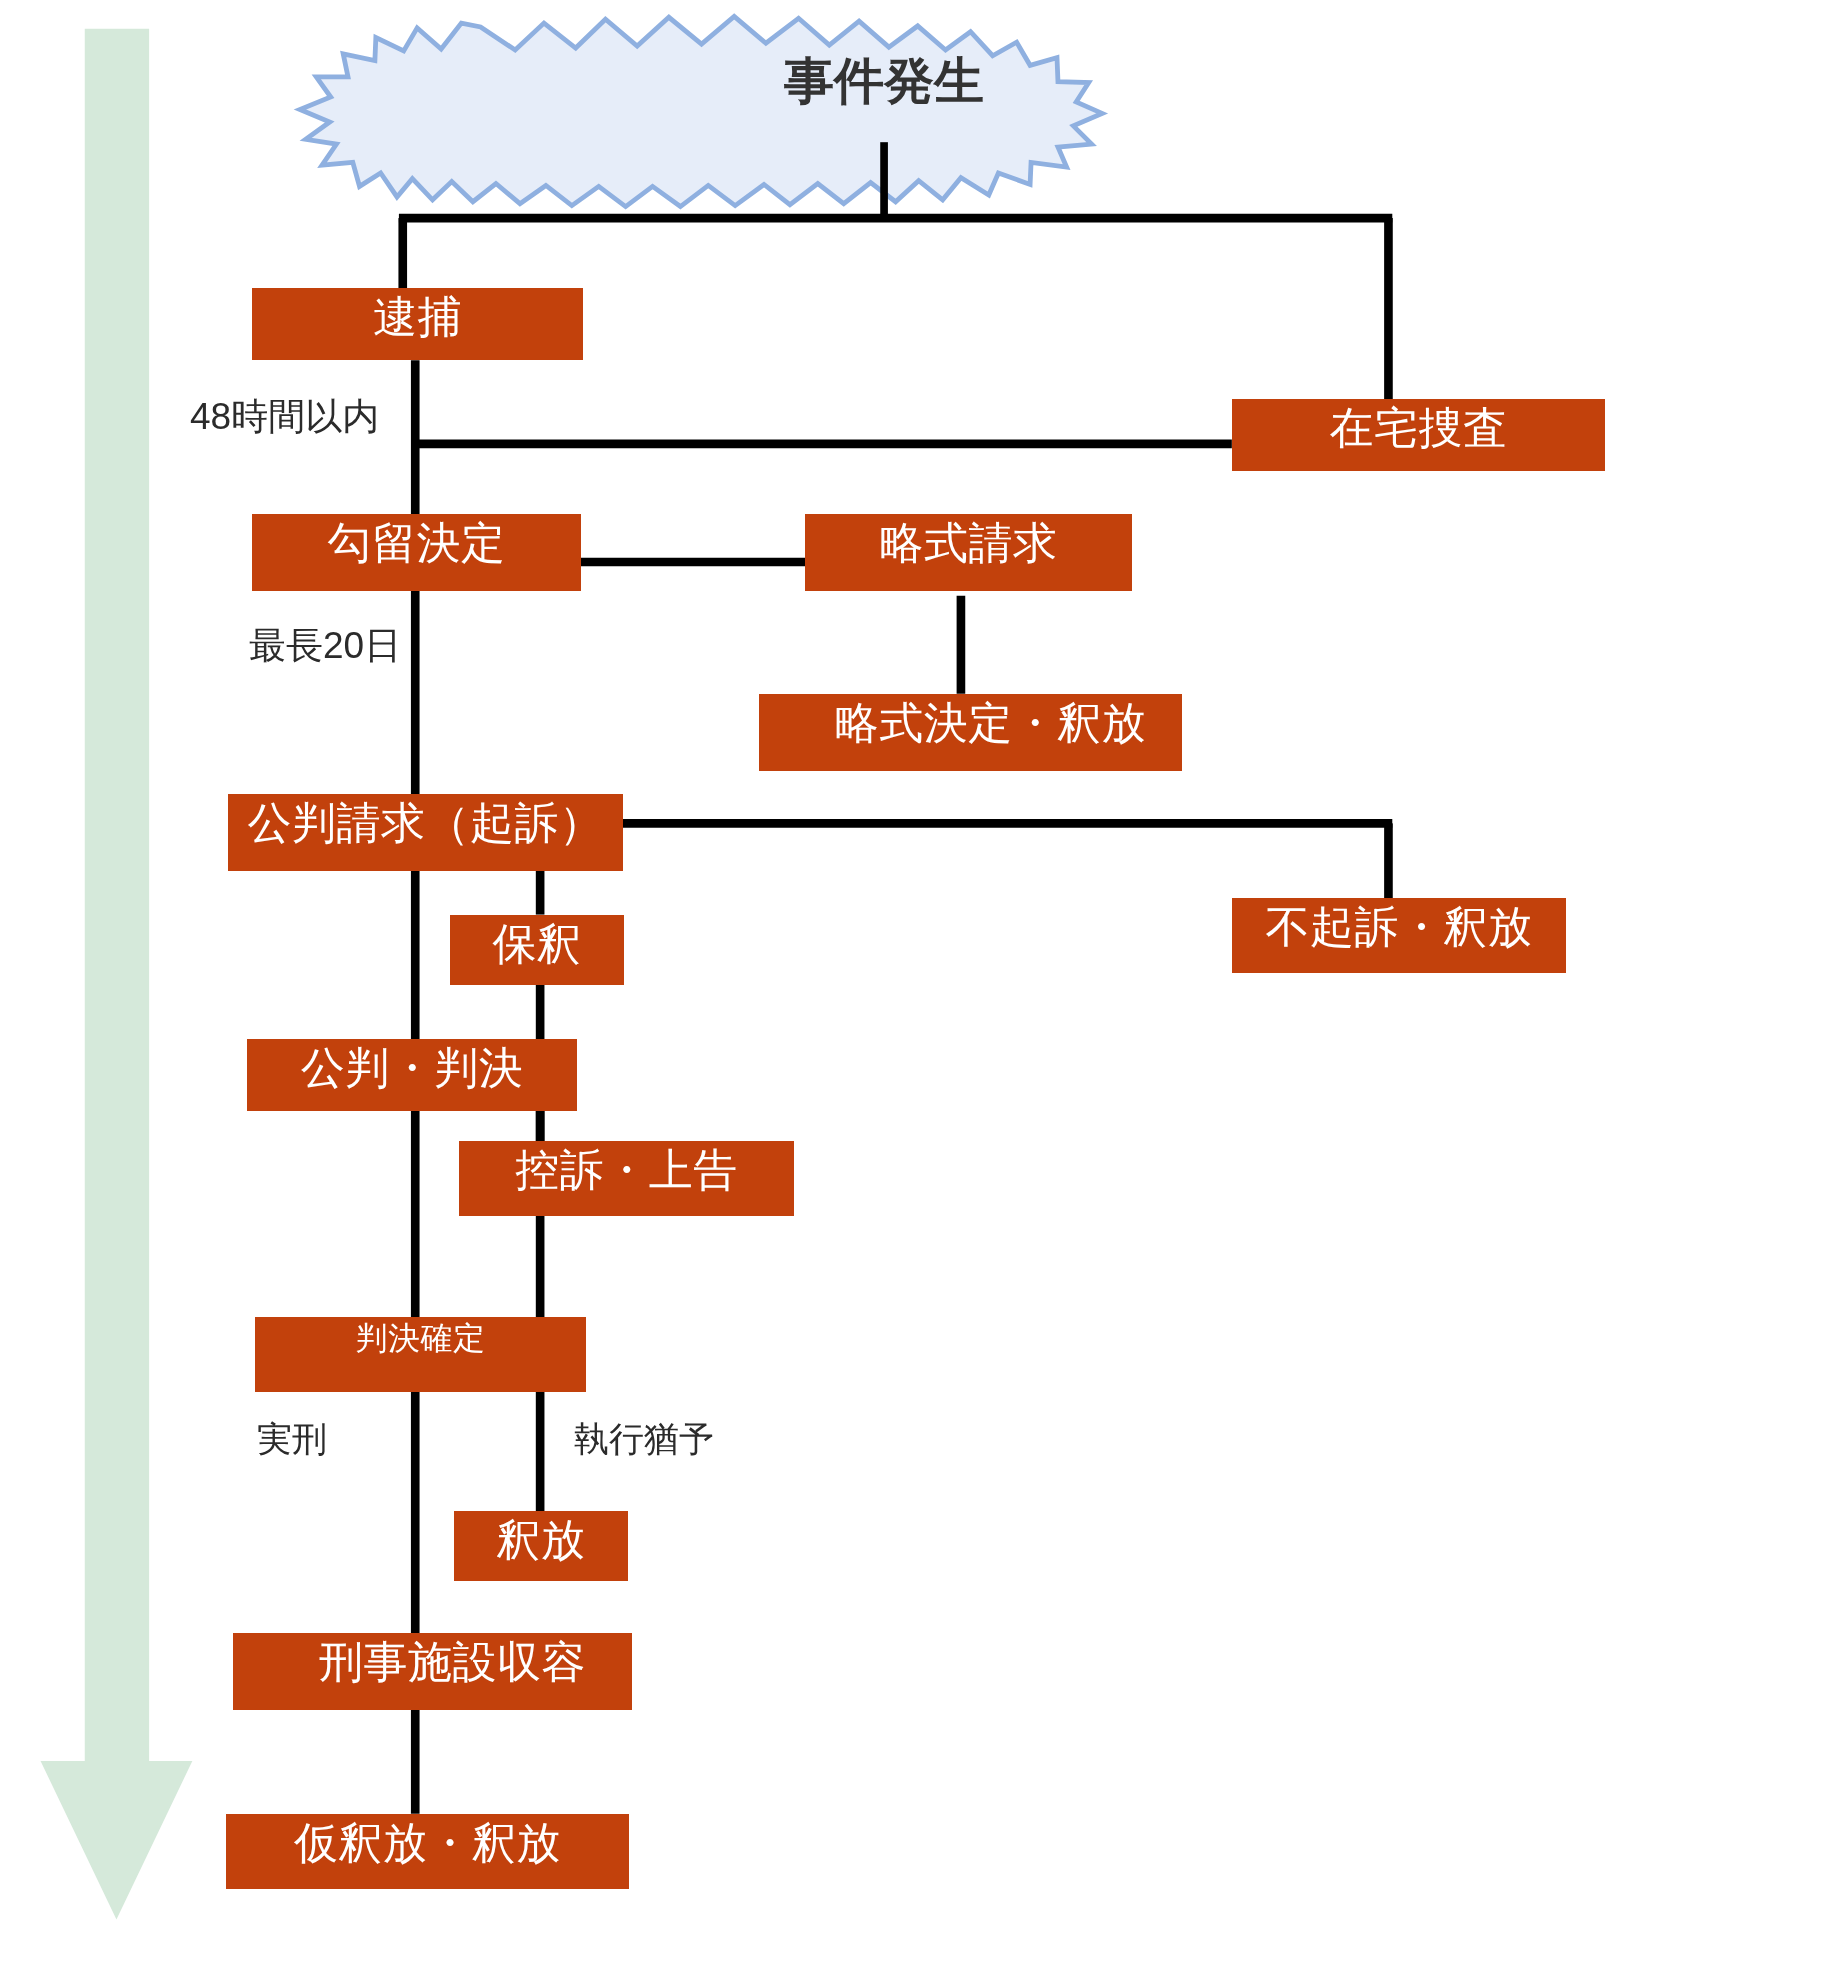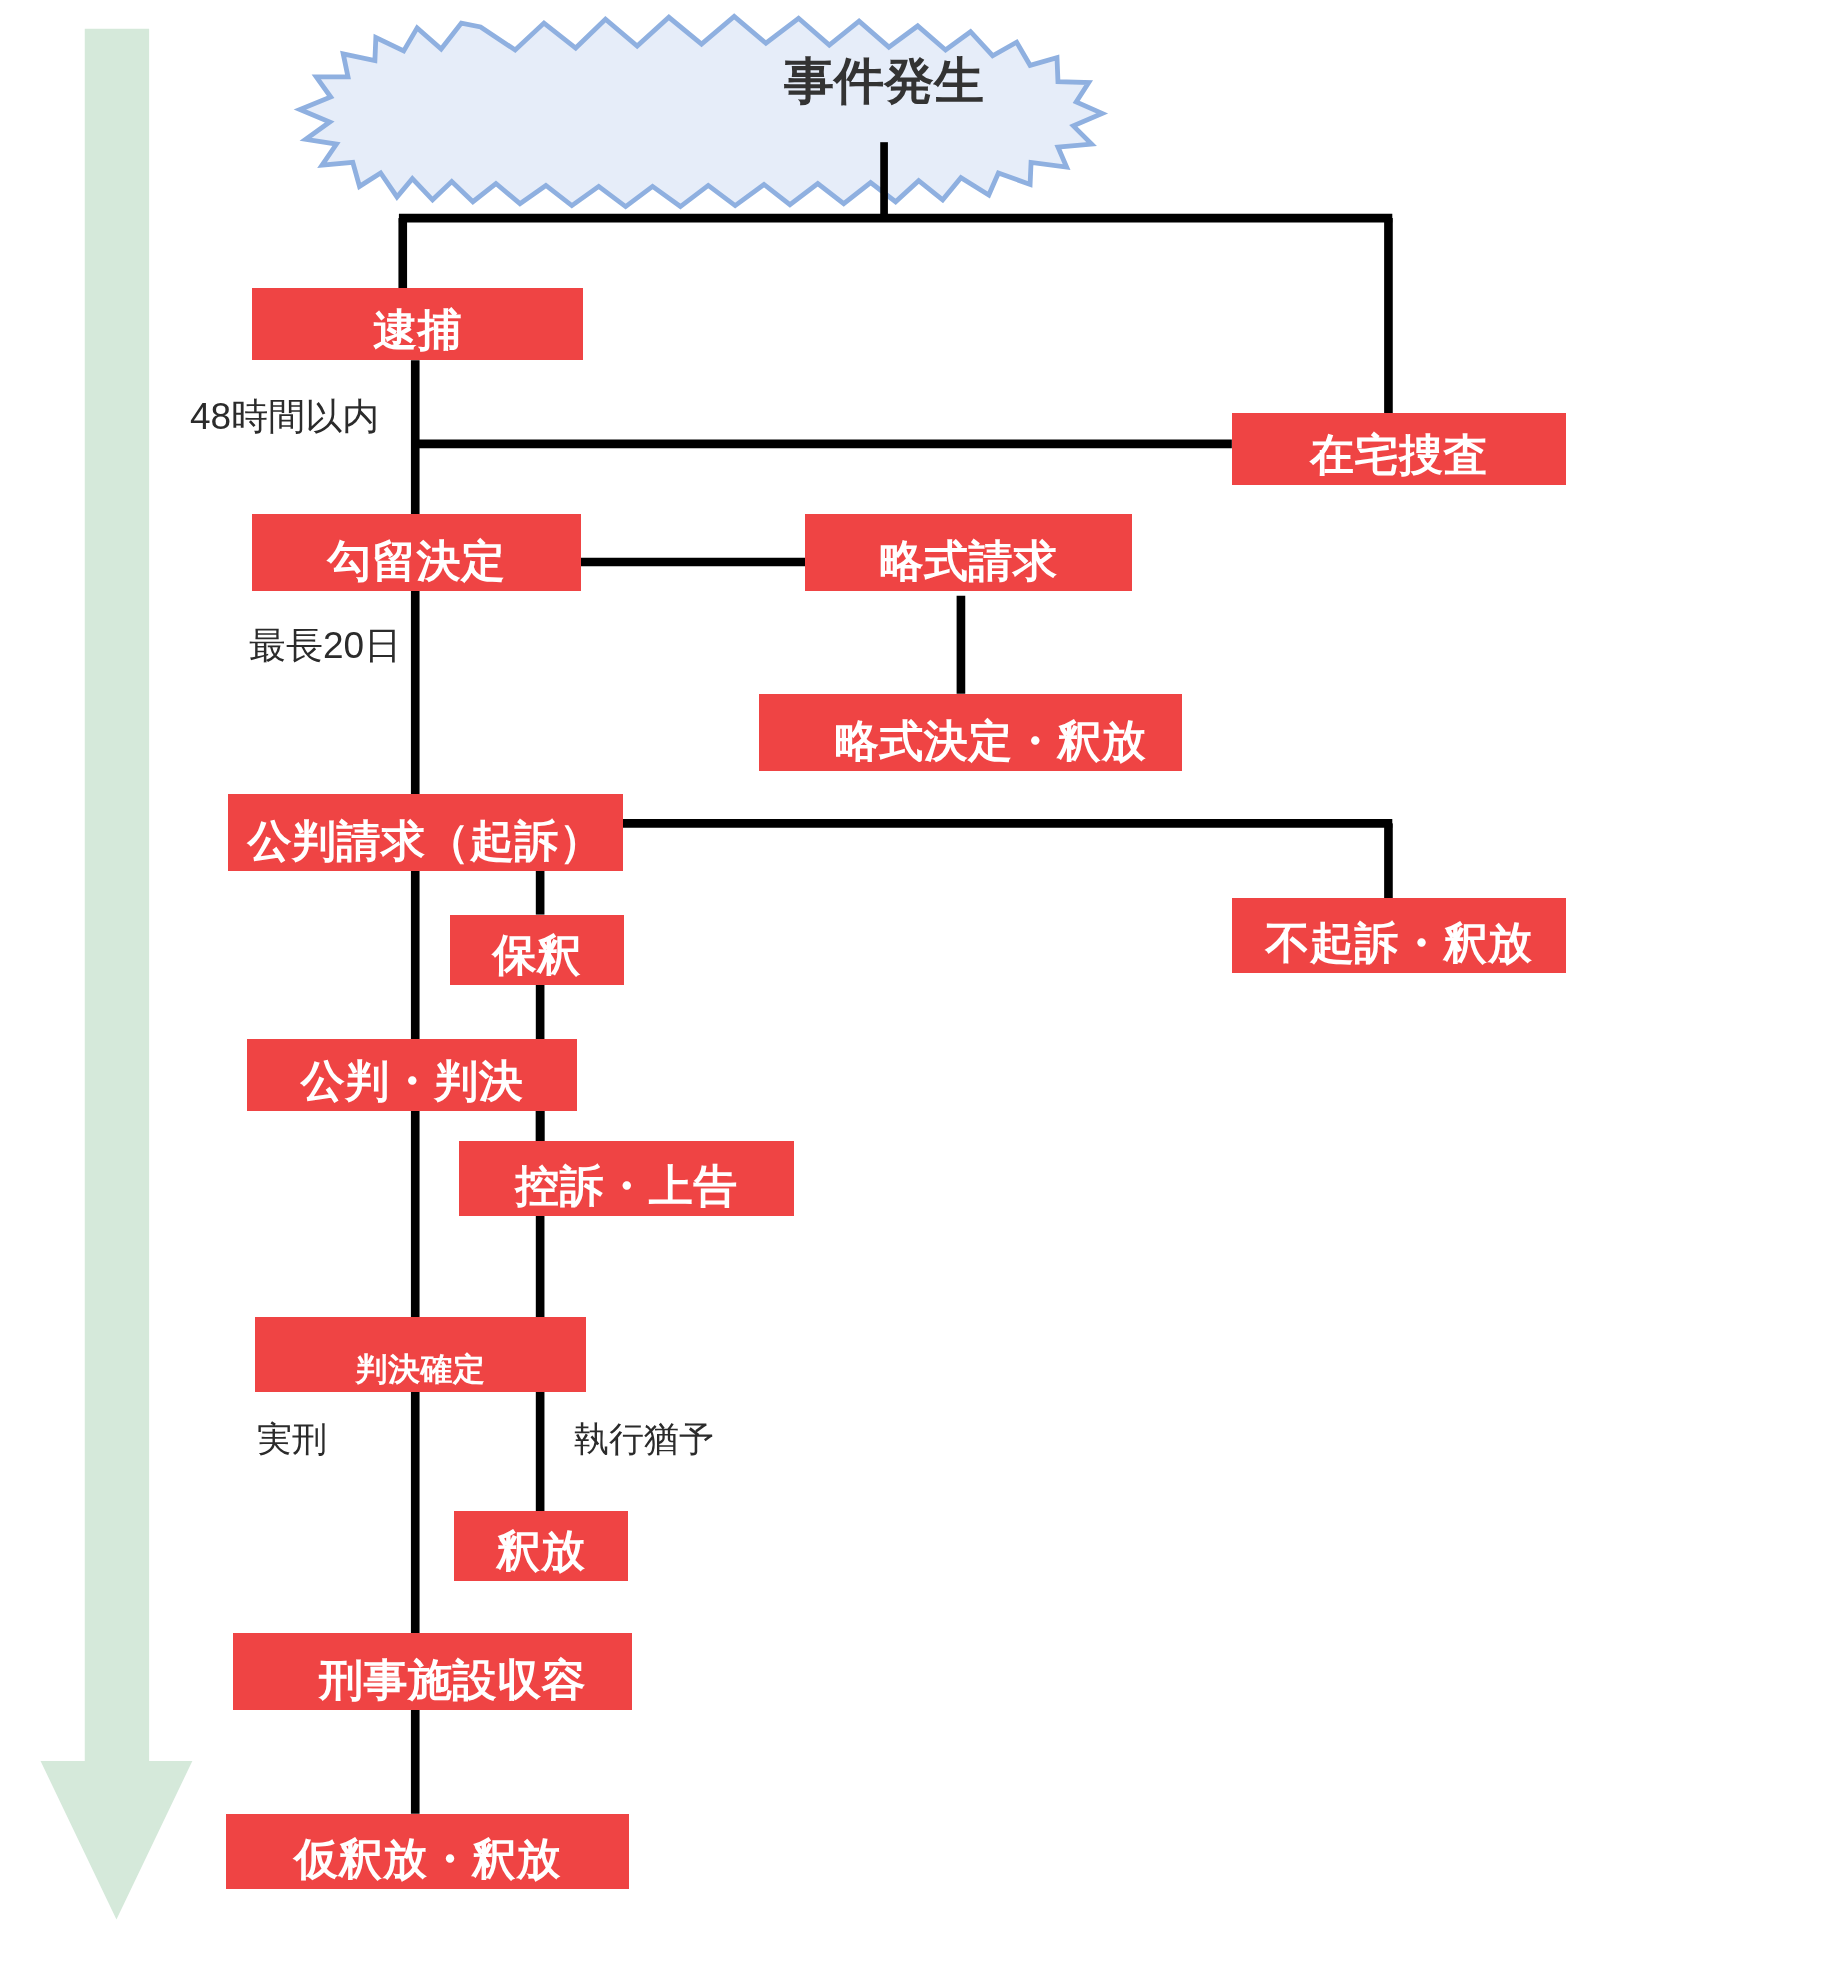--- a/index.html
+++ b/index.html
@@ -20,26 +20,26 @@
   #svg-layer {
     position: absolute;
     left: 0;
     top: 0;
     width: 1845px;
     height: 1981px;
   }
   .node {
     position: absolute;
     box-sizing: border-box;
-    background: #ef4444;
+    background: #c2410c;
     color: #ffffff;
     display: flex;
-    align-items: flex-end;
+    align-items: flex-start;
     justify-content: center;
-    font-weight: 700;
+    font-weight: 400;
     letter-spacing: 0.5px;
     white-space: nowrap;
     z-index: 3;
   }
   .burst-label {
     position: absolute;
     display: flex;
     align-items: center;
     justify-content: center;
     color: #333333;
@@ -105,21 +105,21 @@
 
     <line x1="432" y1="1778" x2="432" y2="1888" stroke="#000000" stroke-width="9"></line>
   </svg>
 
   <div class="burst-label" style="left:615px; top:38px; width:538px; height:86px; font-size:50px;">事件発生</div>
 
   <div class="node" style="left:252px; top:288px; width:331px; height:72px; font-size:44px;">
     <span>逮捕</span>
   </div>
 
-  <div class="node" style="left:1232px; top:413px; width:334px; height:72px; font-size:44px;">
+  <div class="node" style="left:1232px; top:399px; width:373px; height:72px; font-size:44px;">
     <span>在宅捜査</span>
   </div>
 
   <div class="node" style="left:252px; top:514px; width:329px; height:77px; font-size:44px;">
     <span>勾留決定</span>
   </div>
 
   <div class="node" style="left:805px; top:514px; width:327px; height:77px; font-size:44px;">
     <span>略式請求</span>
   </div>

